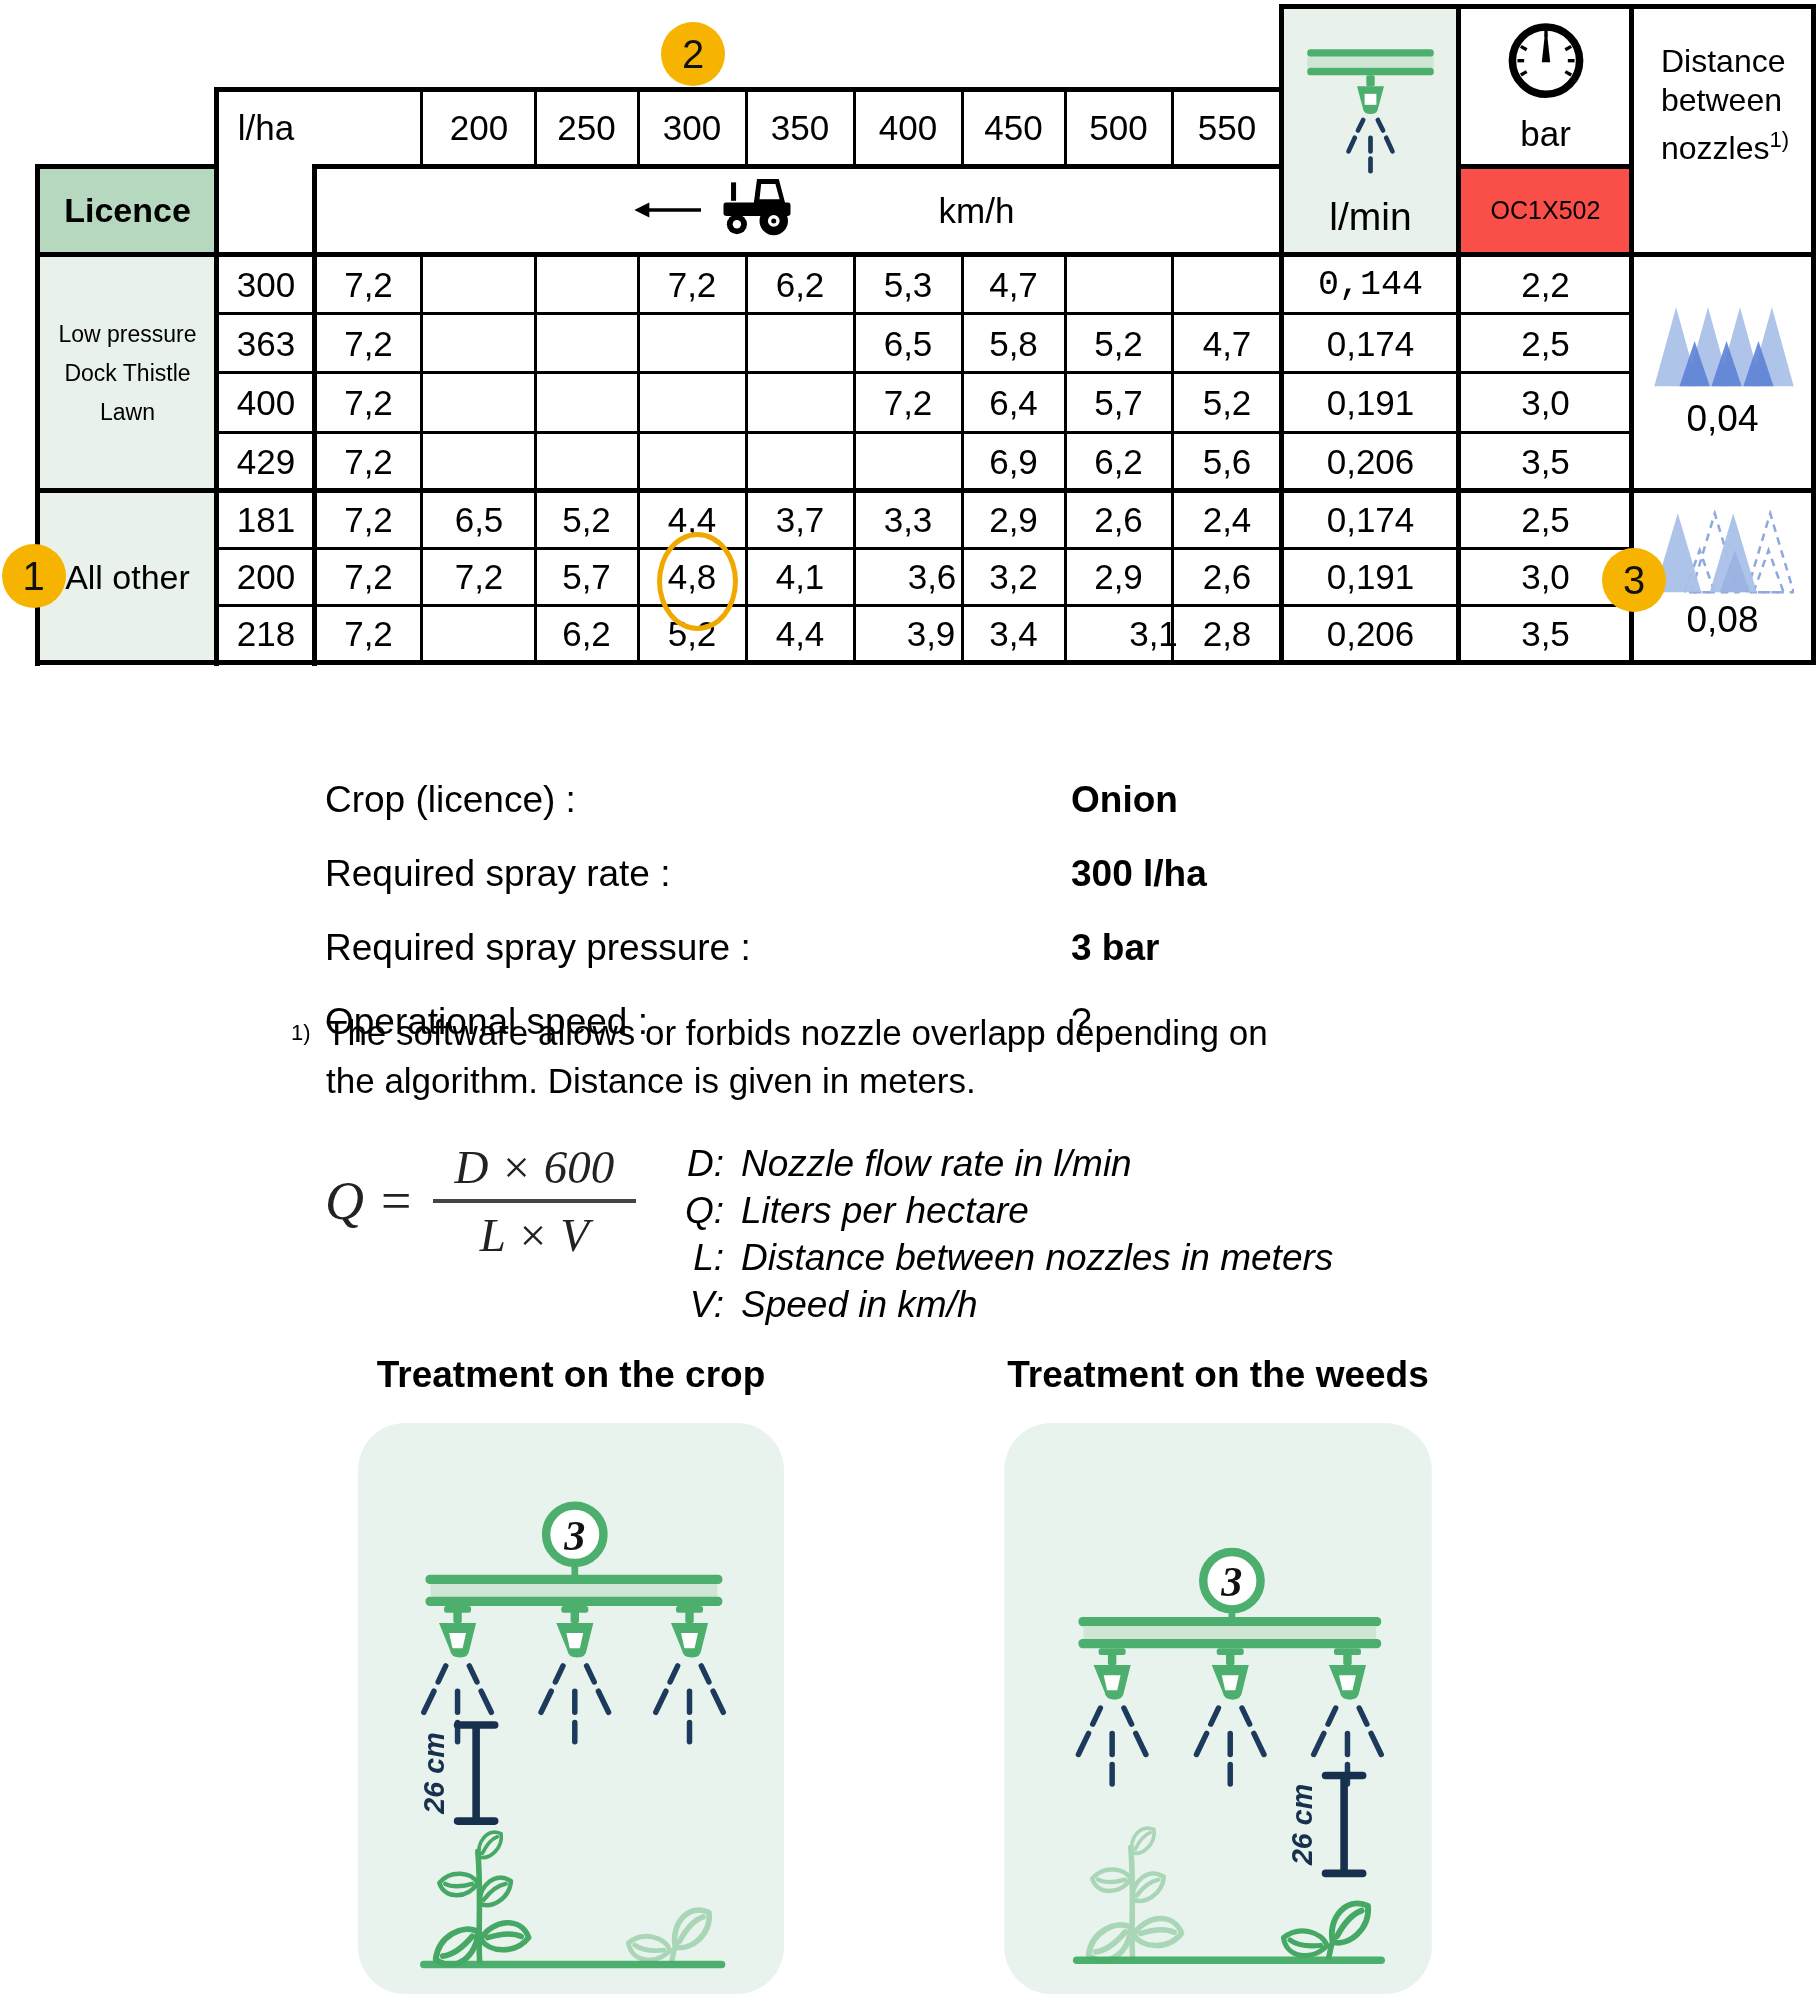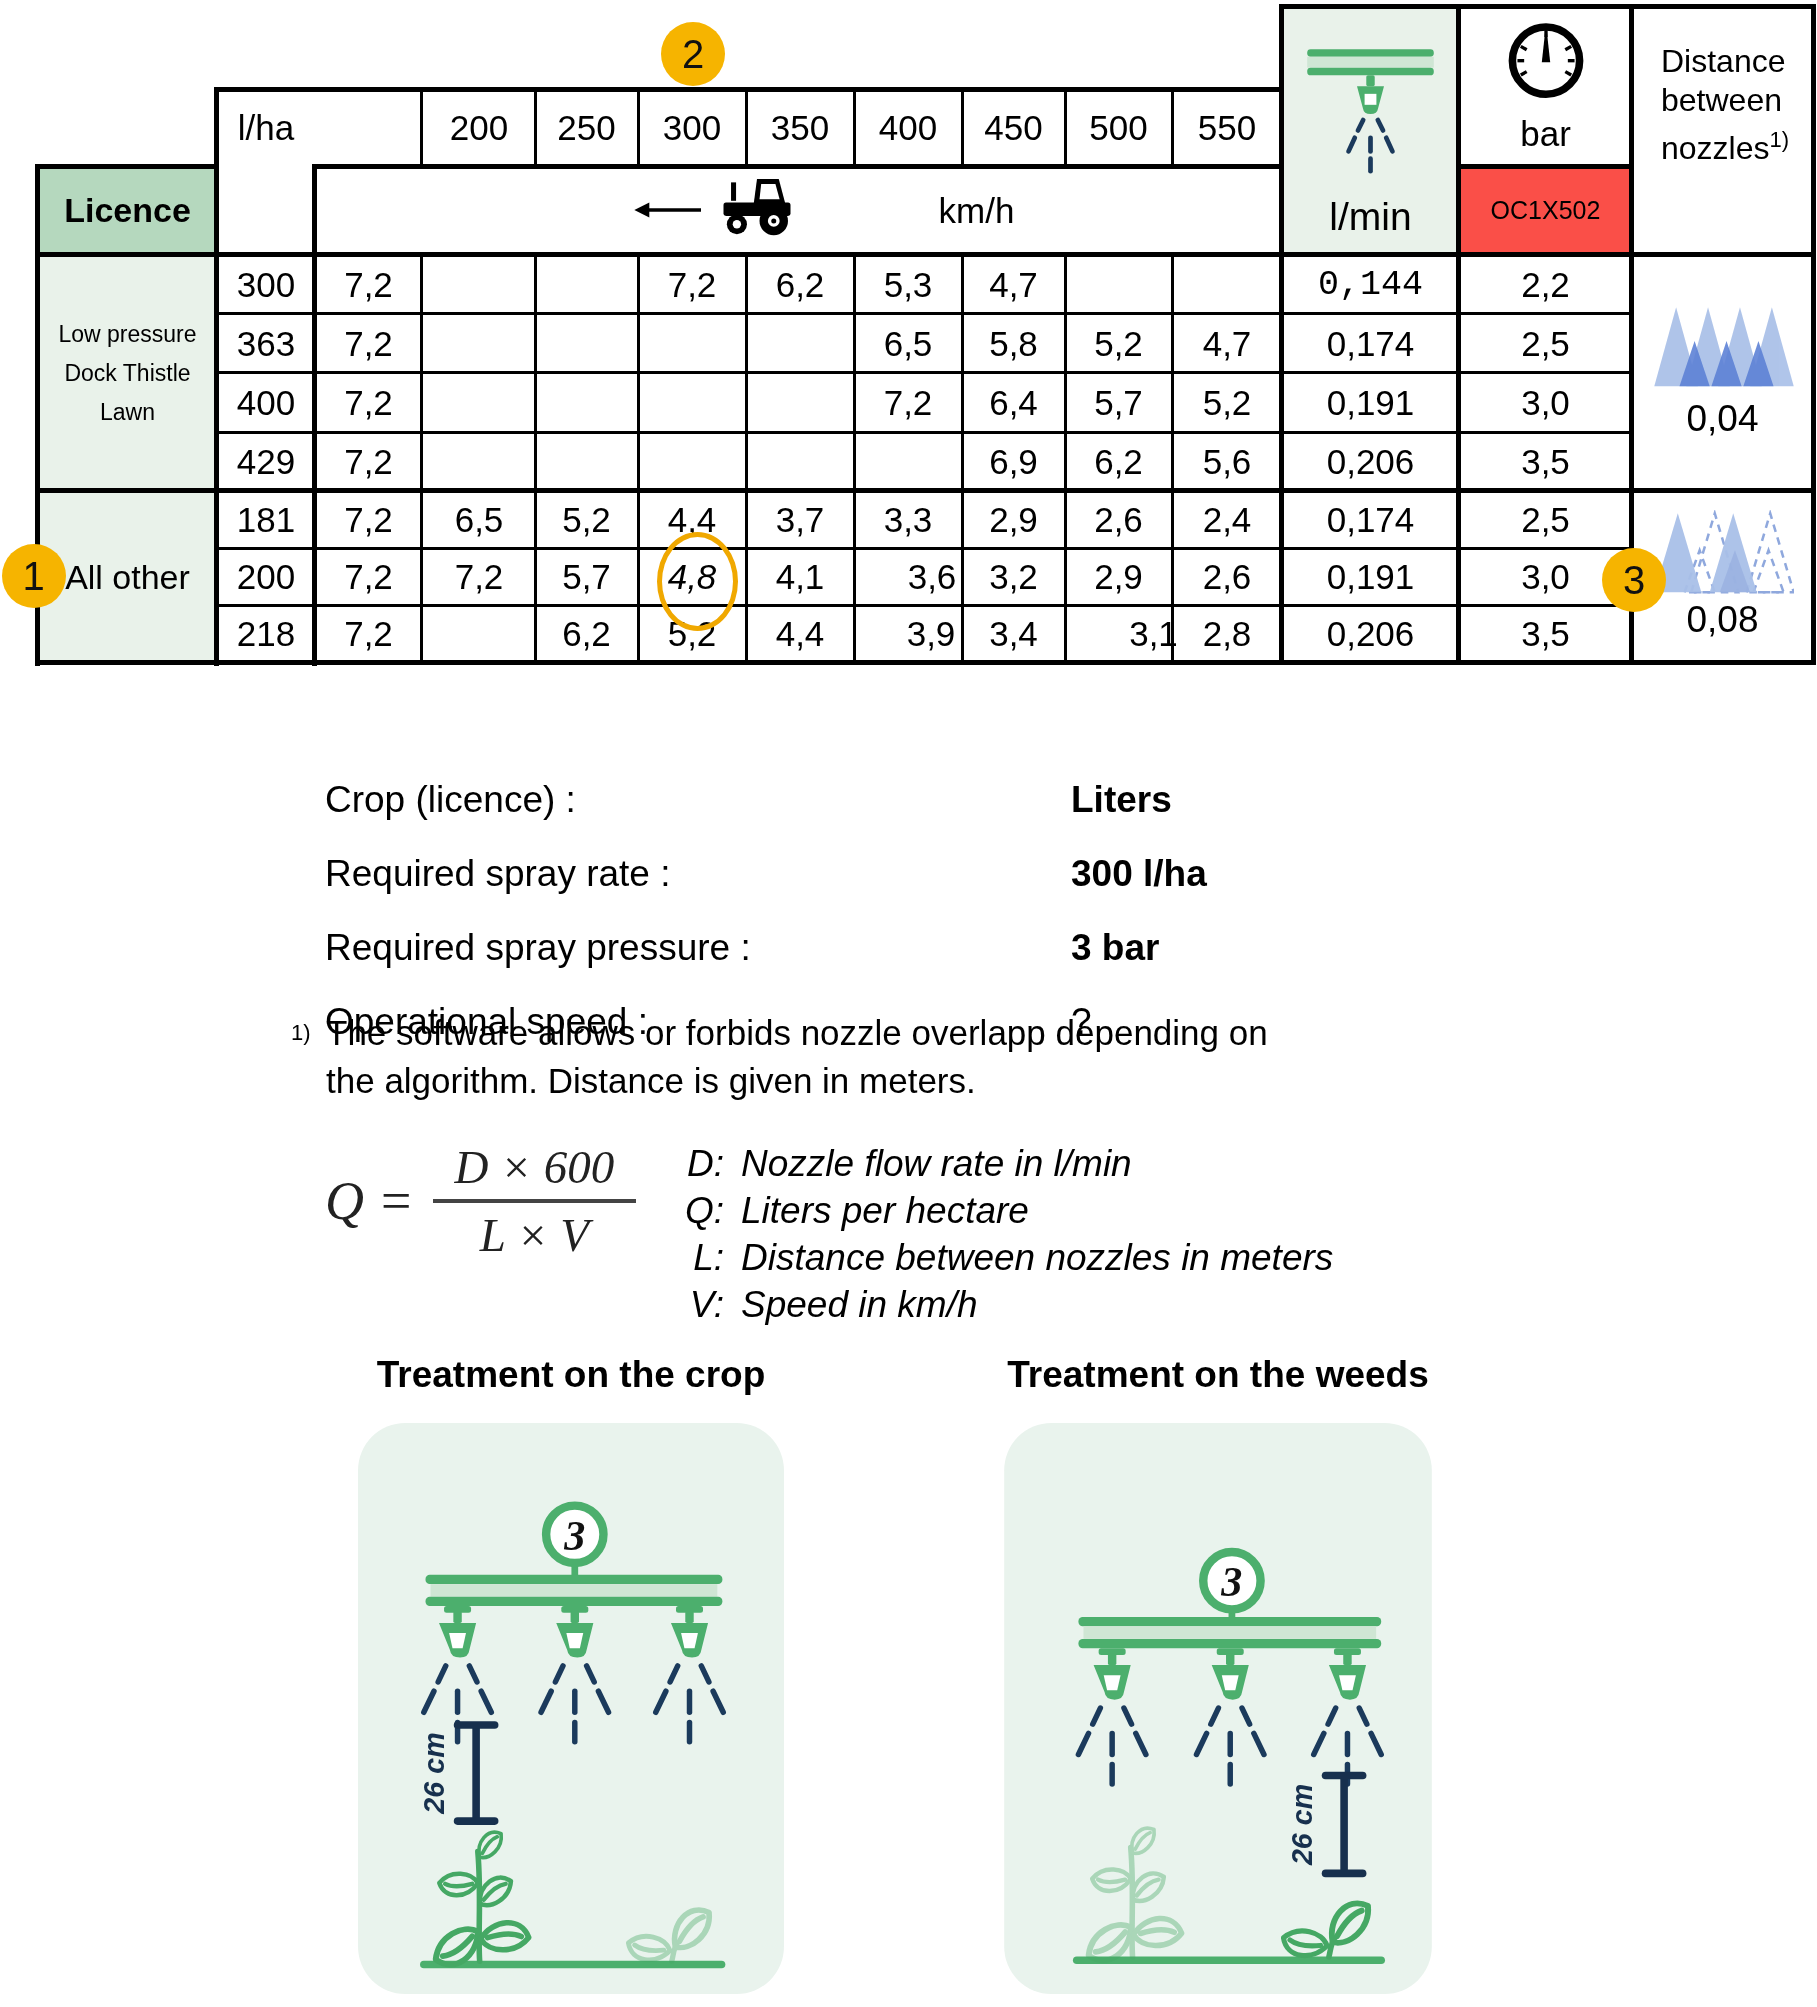--- a/index.html
+++ b/index.html
@@ -225,21 +225,21 @@
       <div class="abs cell" style="left: 854px; top: 491px; width: 108px; height: 57px;">3,3</div>
       <div class="abs cell" style="left: 962px; top: 491px; width: 103px; height: 57px;">2,9</div>
       <div class="abs cell" style="left: 1065px; top: 491px; width: 107px; height: 57px;">2,6</div>
       <div class="abs cell" style="left: 1172px; top: 491px; width: 110px; height: 57px;">2,4</div>
       <div class="abs cell" style="left: 1282px; top: 491px; width: 177px; height: 57px;">0,174</div>
       <div class="abs cell" style="left: 1459px; top: 491px; width: 173px; height: 57px;">2,5</div>
       <div class="abs cell" style="left: 217px; top: 548px; width: 98px; height: 57px;">200</div>
       <div class="abs cell" style="left: 315px; top: 548px; width: 107px; height: 57px;">7,2</div>
       <div class="abs cell" style="left: 422px; top: 548px; width: 114px; height: 57px;">7,2</div>
       <div class="abs cell" style="left: 535px; top: 548px; width: 103px; height: 57px;">5,7</div>
-      <div class="abs cell" style="left: 638px; top: 548px; width: 108px; height: 57px; font-style: italic;">4,8</div>
+      <div class="abs cell" style="left: 638px; top: 548px; width: 108px; height: 57px;">4,8</div>
       <div class="abs cell" style="left: 746px; top: 548px; width: 108px; height: 57px;">4,1</div>
       <div class="abs cell" style="left: 854px; top: 548px; width: 108px; height: 57px; margin-left: 24px;">3,6</div>
       <div class="abs cell" style="left: 962px; top: 548px; width: 103px; height: 57px;">3,2</div>
       <div class="abs cell" style="left: 1065px; top: 548px; width: 107px; height: 57px;">2,9</div>
       <div class="abs cell" style="left: 1172px; top: 548px; width: 110px; height: 57px;">2,6</div>
       <div class="abs cell" style="left: 1282px; top: 548px; width: 177px; height: 57px;">0,191</div>
       <div class="abs cell" style="left: 1459px; top: 548px; width: 173px; height: 57px;">3,0</div>
       <div class="abs" style="left: 657px; top: 532px; width: 71px; height: 89px; border: 5px solid rgb(240, 168, 0); border-radius: 50%; z-index: 20;"></div>
       <div class="abs cell" style="left: 217px; top: 605px; width: 98px; height: 57px;">218</div>
       <div class="abs cell" style="left: 315px; top: 605px; width: 107px; height: 57px;">7,2</div>
@@ -254,21 +254,21 @@
       <div class="abs cell" style="left: 1459px; top: 605px; width: 173px; height: 57px;">3,5</div>
     </div>
 
   <div class="badge" style="left:1.7px;top:544px;">1</div>
   <div class="badge" style="left:661px;top:22px;">2</div>
   <div class="badge" style="left:1602px;top:548px;">3</div>
 
   <div class="abs" style="left:325px;top:749px;width:1181px;">
     <div class="exRow">
       <span class="lbl">Crop (licence) :</span>
-      <span class="val">Liters</span>
+      <span class="val">Onion</span>
     </div>
     <div class="exRow">
       <span class="lbl">Required spray rate :</span>
       <span class="val">300 l/ha</span>
     </div>
     <div class="exRow">
       <span class="lbl">Required spray pressure :</span>
       <span class="val">3 bar</span>
     </div>
     <div class="exRow">

